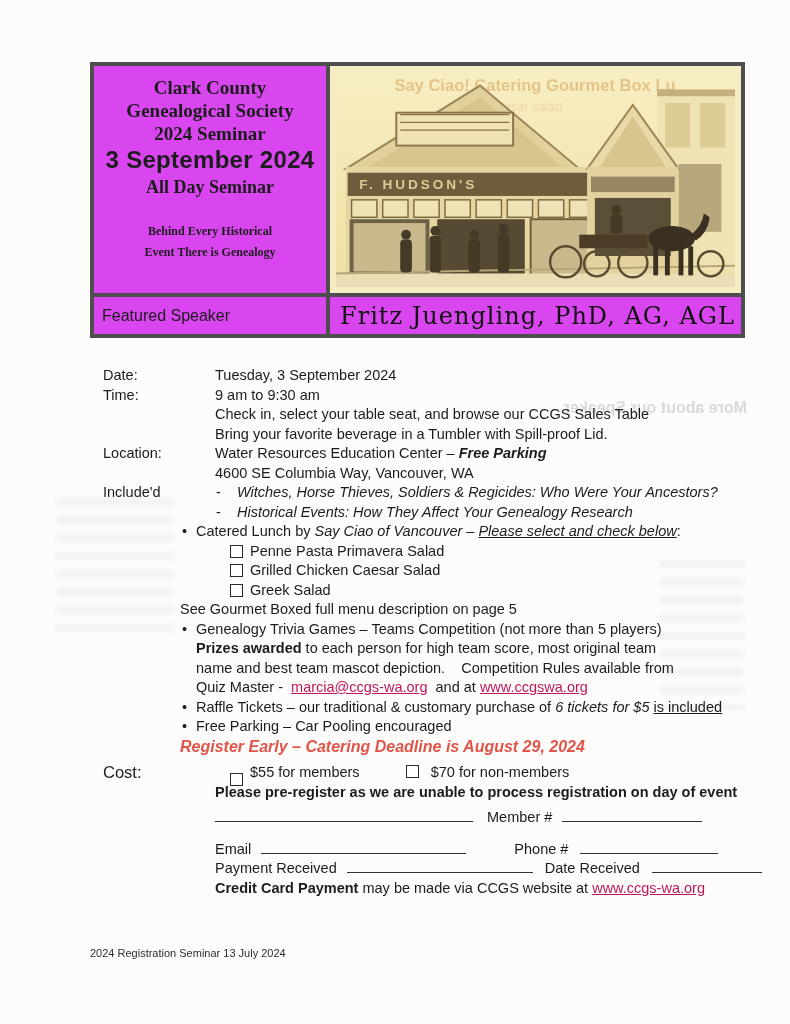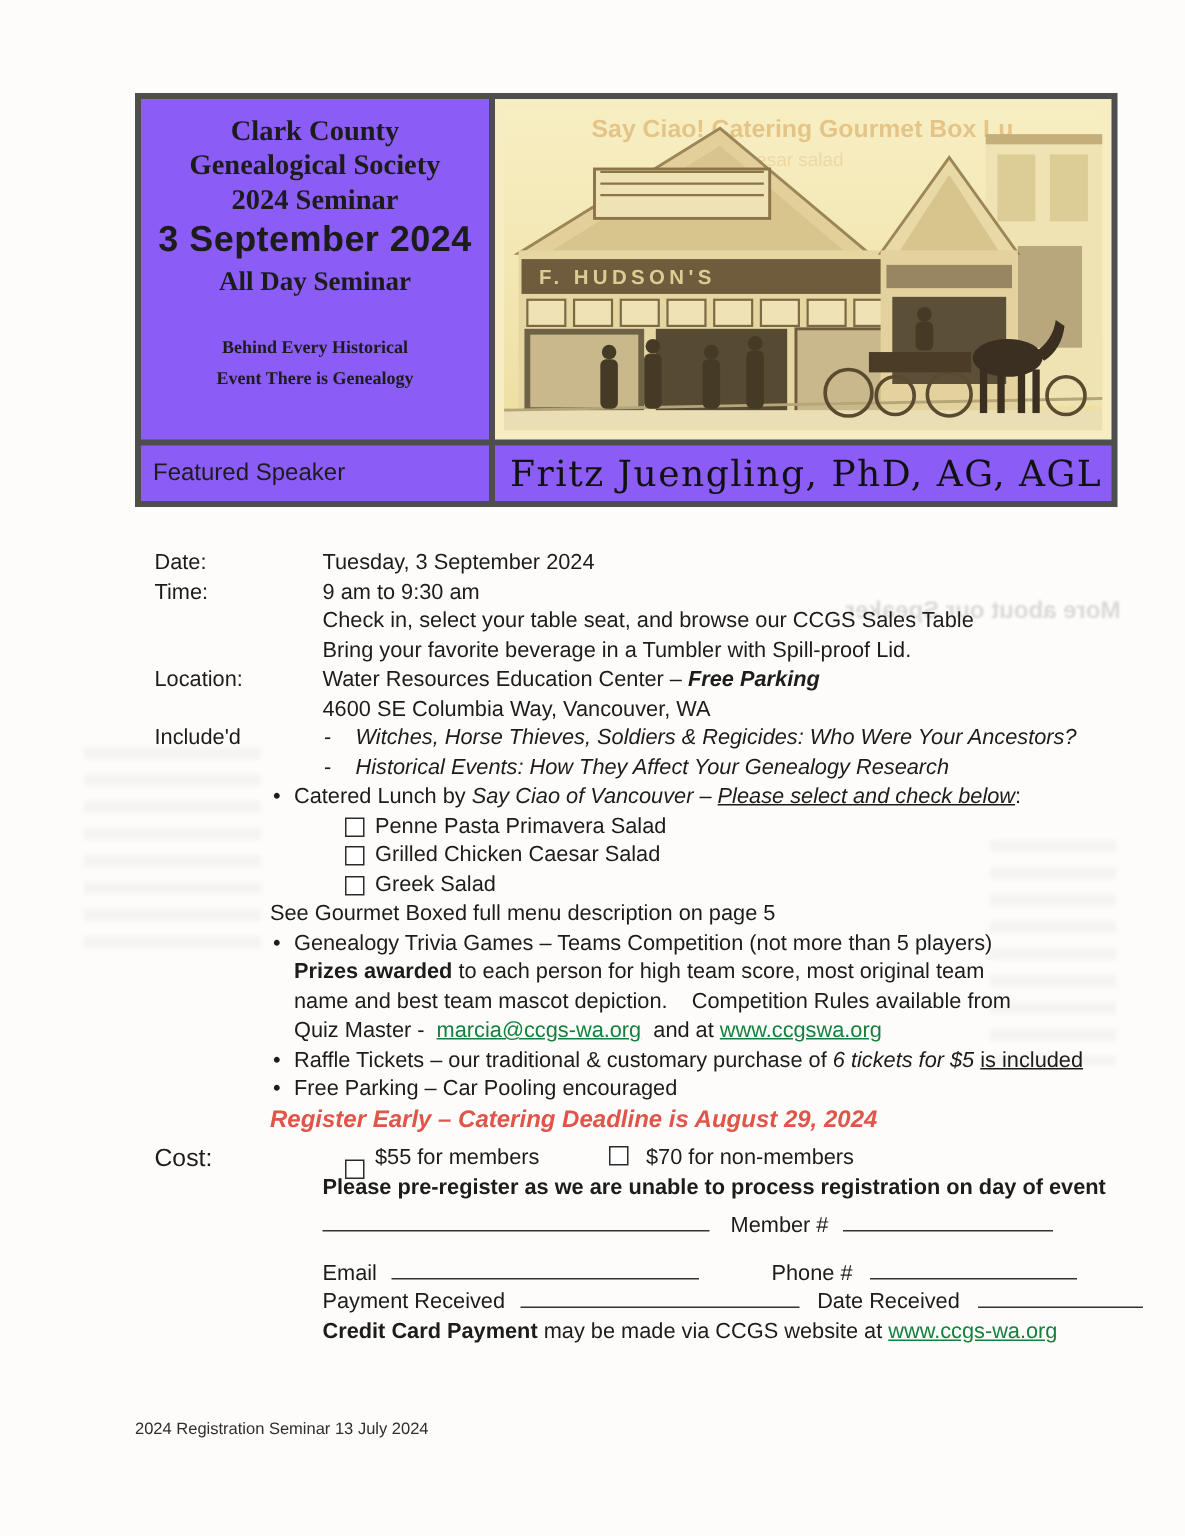--- a/index.html
+++ b/index.html
@@ -4,21 +4,21 @@
 <style>
   html,body{margin:0;padding:0;}
   body{background:#e9e9e9;font-family:"Liberation Sans",sans-serif;}
   #page{position:relative;width:790px;height:1024px;background:#fdfcfa;overflow:hidden;
         box-shadow:0 0 4px rgba(0,0,0,.25);color:#1c1c1c;}
 
   
   .hdr{position:absolute;left:90px;top:62px;width:655px;height:276px;
        display:grid;grid-template-columns:232px 1fr;grid-template-rows:1fr 37px;
        background:#4e4e4e;padding:4px;gap:4px;box-sizing:border-box;}
-  .hdr-cell{background:#8b5cf6;overflow:hidden;}
+  .hdr-cell{background:#d946ef;overflow:hidden;}
   .title-cell{display:flex;flex-direction:column;align-items:center;text-align:center;padding-top:10px;}
   .soc{font-family:"Liberation Serif",serif;font-weight:bold;font-size:19px;line-height:23px;}
   .bigday{font-family:"Liberation Sans",sans-serif;font-weight:bold;font-size:28px;line-height:34px;margin-top:6px;letter-spacing:.5px;}
   .bigdate{font-family:"Liberation Sans",sans-serif;font-weight:bold;font-size:24px;line-height:30px;letter-spacing:.3px;}
   .allday{font-family:"Liberation Serif",serif;font-weight:bold;font-size:18px;line-height:24px;}
   .tagline{font-family:"Liberation Serif",serif;font-weight:bold;font-size:12px;line-height:21px;margin-top:22px;}
   .featured{display:flex;align-items:center;padding-left:8px;font-size:16px;}
   .speaker{display:flex;align-items:center;padding-left:10px;
            font-family:"DejaVu Serif",serif;font-size:24px;letter-spacing:1px;color:#111;}
 
@@ -39,21 +39,21 @@
   .p-check{padding-left:147px;}
   .p-cont{padding-left:93px;}
   .p-flush{padding-left:77px;}
   .cb{display:inline-block;width:11px;height:11px;border:1.5px solid #2a2a2a;vertical-align:-1px;background:#fff;}
   .cb-abs{position:absolute;left:127px;top:3px;}
   b{font-weight:bold;}
   .it{font-style:italic;}
   .bi{font-style:italic;font-weight:bold;}
   .ul{text-decoration:underline;}
   .ulit{text-decoration:underline;font-style:italic;}
-  .link{color:#15803d;text-decoration:underline;cursor:pointer;}
+  .link{color:#be185d;text-decoration:underline;cursor:pointer;}
   .red{color:#e0544a;font-weight:bold;font-size:16px;font-style:italic;}
   .blank{display:inline-block;border-bottom:1.5px solid #333;height:12px;}
 
   
   .ghost-mirror{position:absolute;left:577px;top:399px;width:170px;
       transform:scaleX(-1);color:#9a9a9a;opacity:.35;filter:blur(.6px);
       font-weight:bold;font-size:16px;white-space:nowrap;pointer-events:none;}
   .smudge{position:absolute;opacity:.06;filter:blur(1.5px);pointer-events:none;
       background:repeating-linear-gradient(#777 0 8px,transparent 8px 18px);}
   .footer{position:absolute;left:90px;top:947px;font-size:11px;color:#2e2e2e;}

